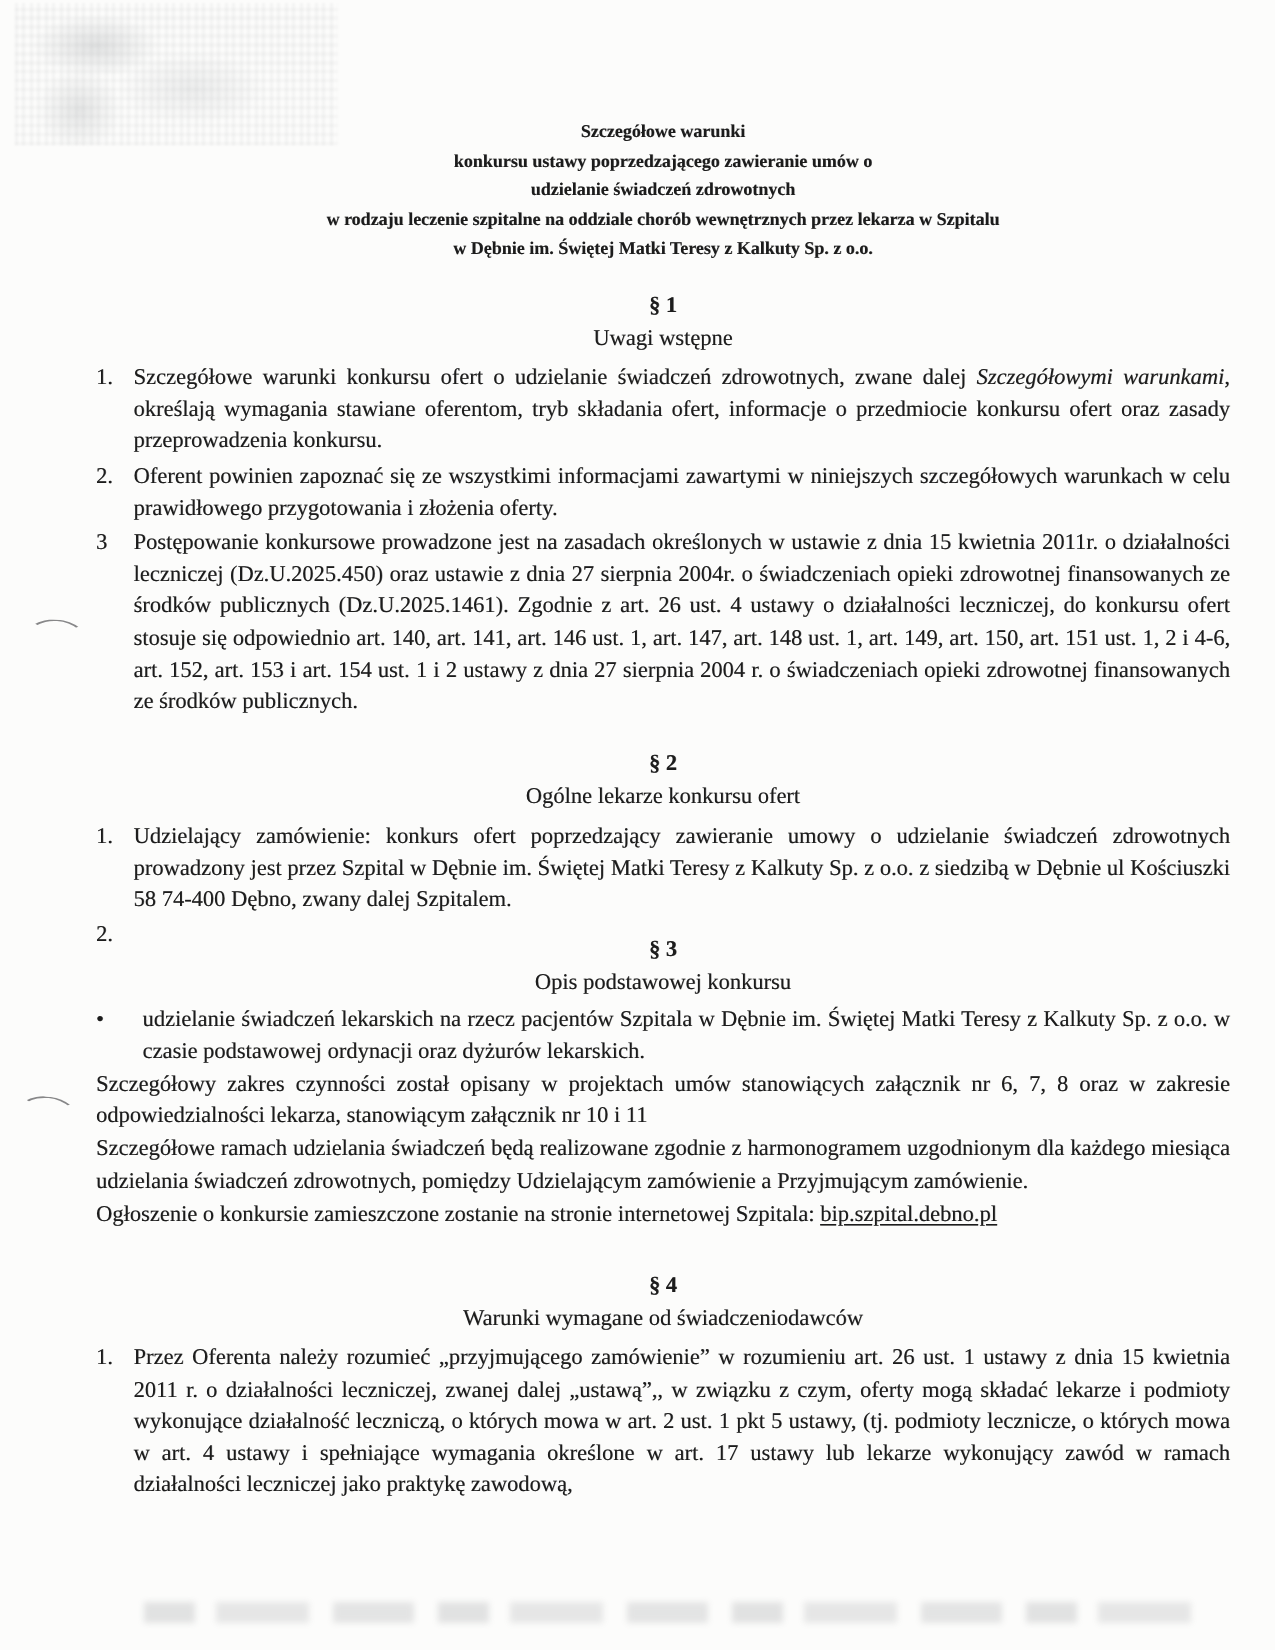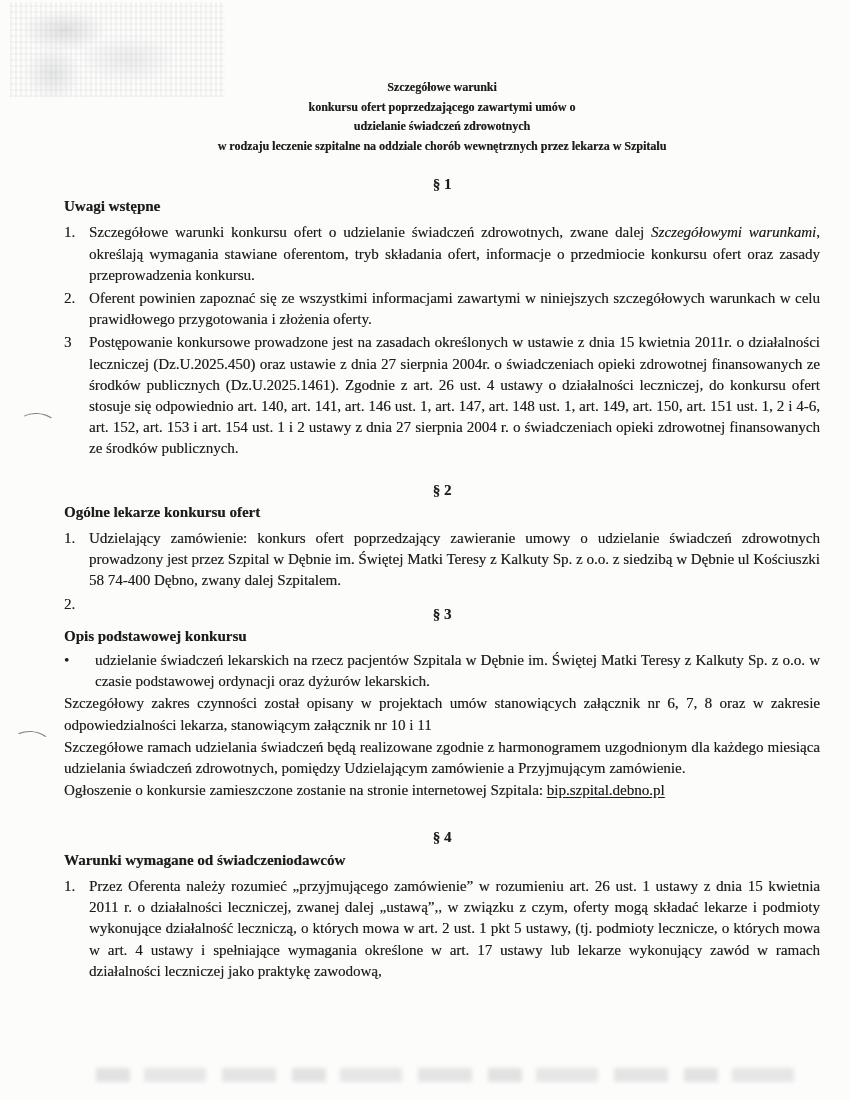--- a/index.html
+++ b/index.html
@@ -7,21 +7,21 @@
   .page {
     position:relative; width:850px; height:1100px; overflow:hidden;
     background:#fcfcfb; color:#1c1c1c;
     font-family:"Liberation Serif", serif;
     font-size:15px; line-height:21.2px;
     text-shadow:0.3px 0 0 rgba(0,0,0,0.45); 
   }
   .content { padding:78px 30px 0 64px; }
   .title { text-align:center; font-weight:bold; font-size:12px; line-height:19.5px; }
   .sec-mark { text-align:center; font-weight:bold; margin-top:18px; }
-  .sec-head { font-weight:bold; margin-top:1px; margin-bottom:5px; }
+  .sec-head { text-align:center; font-weight:normal; margin-top:1px; margin-bottom:5px; }
   .sec2 .sec-mark { margin-top:20px; }
   .sec3 .sec-mark { margin-top:12px; }
   .sec3 .sec-head { margin-bottom:3px; }
   .sec4 .sec-mark { margin-top:26px; }
   .li { position:relative; padding-left:25px; text-align:justify; margin-top:2px; }
   .li-num { position:absolute; left:0; top:0; }
   .bullet-li { padding-left:31px; }
   .para { text-align:justify; margin-top:1px; }
   .seg-i, .li-text .seg-i { font-style:italic; }
   .seg-u { text-underline-offset:2px; }
@@ -60,23 +60,24 @@
 <div class="page">
 
   <div class="scan-smudge"></div>
   <div class="margin-arc arc1"></div>
   <div class="margin-arc arc2"></div>
 
   <div class="content">
 
     <div class="title">
       <div>Szczegółowe warunki</div>
-      <div>konkursu ofert poprzedzającego zawartymi umów o</div>
+      <div>konkursu ustawy poprzedzającego zawieranie umów o</div>
       <div>udzielanie świadczeń zdrowotnych</div>
       <div>w rodzaju leczenie szpitalne na oddziale chorób wewnętrznych przez lekarza w Szpitalu</div>
+      <div>w Dębnie im. Świętej Matki Teresy z Kalkuty Sp. z o.o.</div>
     </div>
 
     <div class="sec sec1">
       <div class="sec-mark">§ 1</div>
       <div class="sec-head">Uwagi wstępne</div>
       <div class="li">
         <span class="li-num">1.</span>
         <span class="li-text"><span>Szczegółowe warunki konkursu ofert o udzielanie świadczeń zdrowotnych, zwane dalej </span><span class="seg-i">Szczegółowymi warunkami</span><span>, określają wymagania stawiane oferentom, tryb składania ofert, informacje o przedmiocie konkursu ofert oraz zasady przeprowadzenia konkursu.</span></span>
       </div>
       <div class="li">

